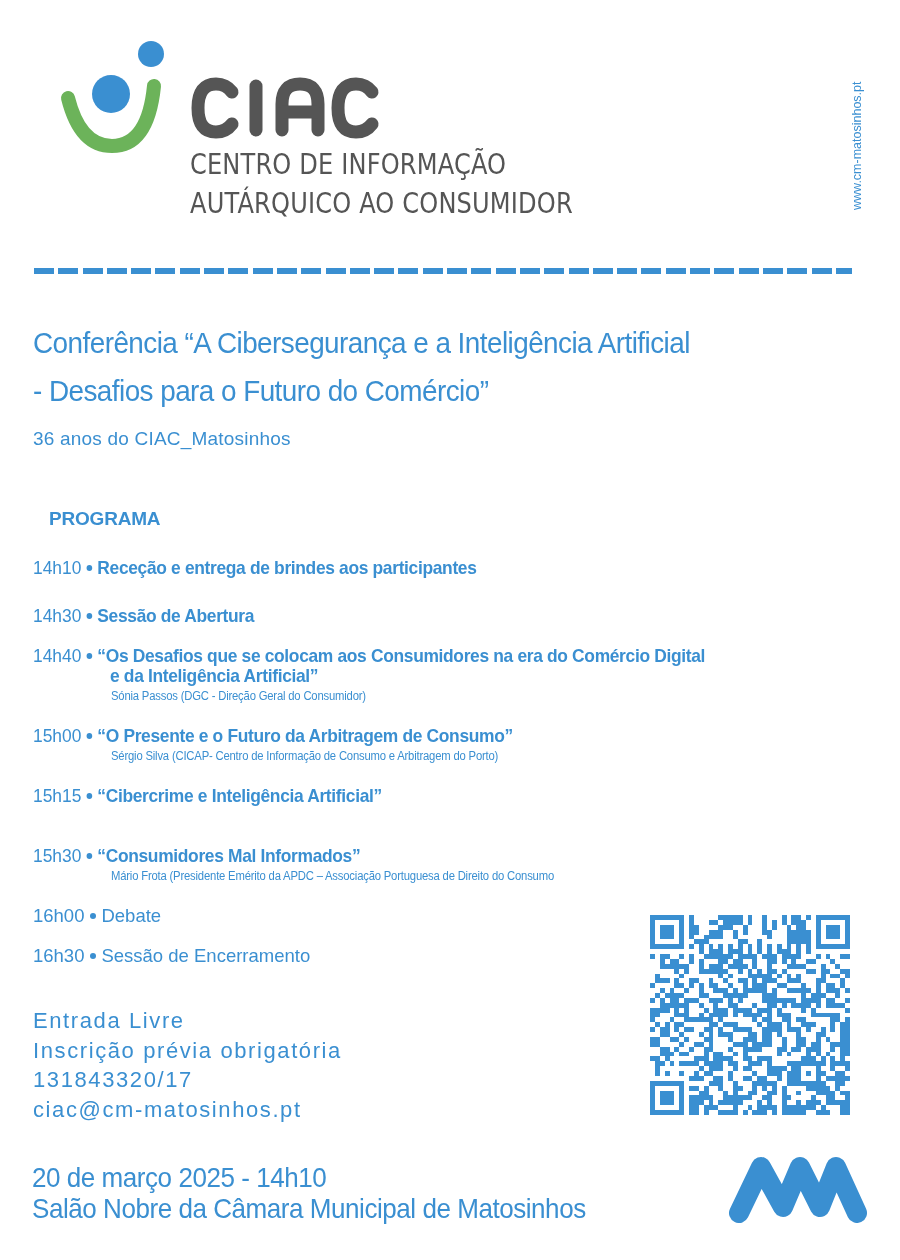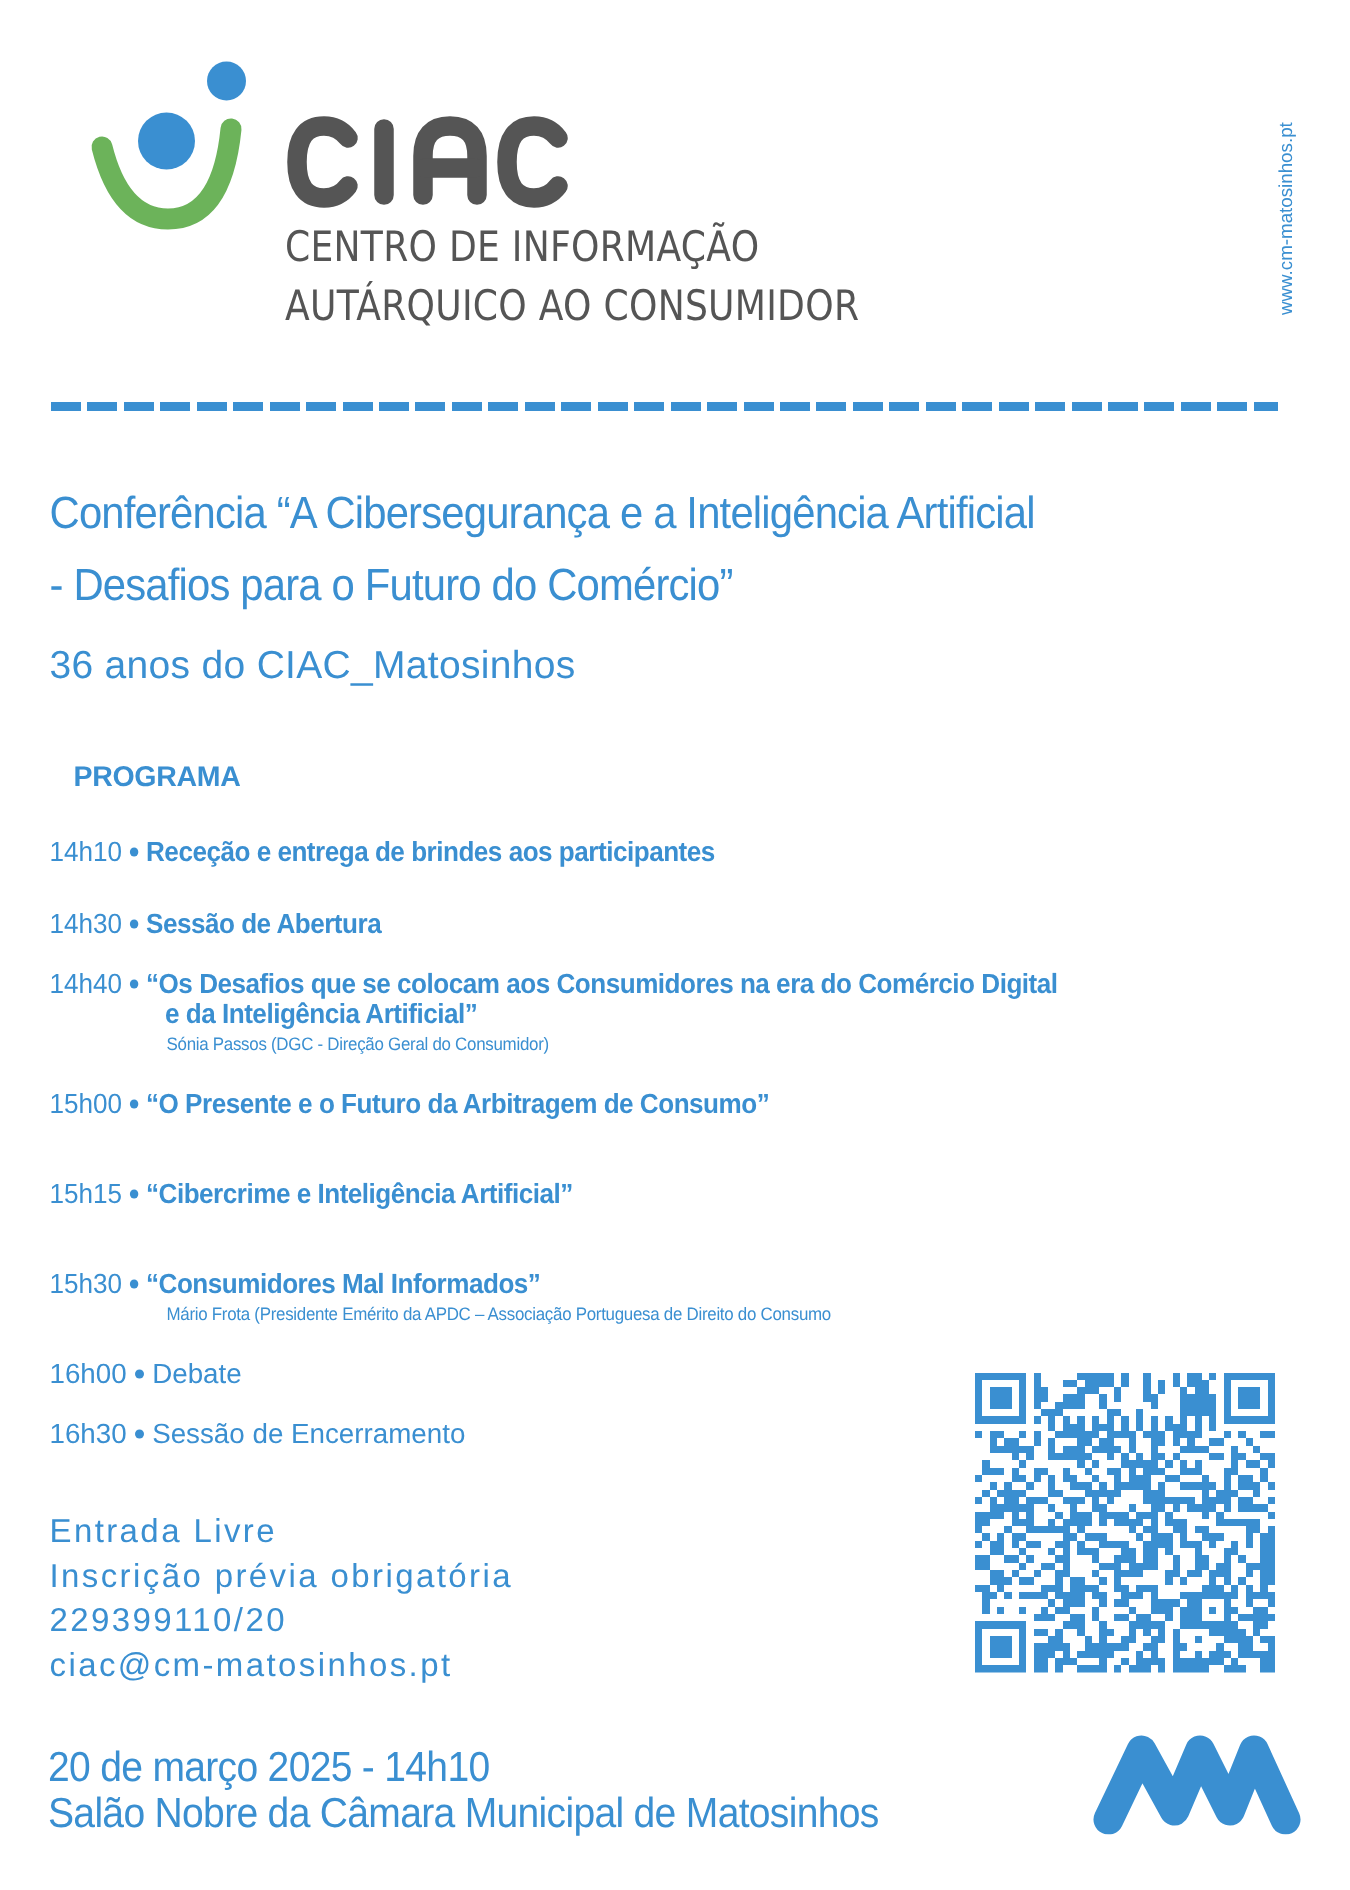--- a/index.html
+++ b/index.html
@@ -20,21 +20,21 @@
                   transform: translate(2px, 166px) rotate(-90deg); font-size: 12.5px; white-space: nowrap; color: #3a8fd1; }
 
   #divider { left: 34px; top: 268px; width: 818px; height: 6px;
              background: repeating-linear-gradient(90deg, #3a8fd1 0 20px, transparent 20px 24.3px); }
 
   
   .title { left: 33px; font-size: 30px; font-weight: normal; letter-spacing: -0.6px; white-space: nowrap;
            transform: scaleX(0.93); transform-origin: left top; line-height: 36px; }
   #title-1 { top: 325px; }
   #title-2 { top: 373px; }
-  #subtitle { left: 33px; top: 428px; font-size: 26px; white-space: nowrap; letter-spacing: 0.2px; }
+  #subtitle { left: 33px; top: 428px; font-size: 19px; white-space: nowrap; letter-spacing: 0.2px; }
 
   #programa { left: 33px; top: 508px; font-size: 19px; font-weight: bold; letter-spacing: -0.2px; margin-left: 16px; }
 
   .row { position: absolute; left: 33px; white-space: nowrap; font-size: 18.5px; line-height: 20px; }
   .row .time { font-weight: normal; }
   .row .dot { display: inline-block; width: 6px; height: 6px; border-radius: 50%; background: #3a8fd1;
               vertical-align: middle; margin: 0 5px 3px 6px; }
   .row .bold { font-weight: bold; letter-spacing: -0.35px; }
   .row .plain { font-weight: normal; }
   .row .cont { display: block; padding-left: 77px; font-weight: bold; letter-spacing: -0.35px; }
@@ -95,20 +95,21 @@
 </div>
 
 <div class="row" style="top:646px">
   <span class="cond"><span class="time">14h40</span><span class="dot"></span><span class="bold">“Os Desafios que se colocam aos Consumidores na era do Comércio Digital</span></span>
   <span class="cont"><span class="cond">e da Inteligência Artificial”</span></span>
   <span class="speaker"><span class="cond">Sónia Passos (DGC - Direção Geral do Consumidor)</span></span>
 </div>
 
 <div class="row" style="top:726px">
   <span class="cond"><span class="time">15h00</span><span class="dot"></span><span class="bold">“O Presente e o Futuro da Arbitragem de Consumo”</span></span>
+  <span class="speaker"><span class="cond">Sérgio Silva (CICAP- Centro de Informação de Consumo e Arbitragem do Porto)</span></span>
 </div>
 
 <div class="row" style="top:786px">
   <span class="cond"><span class="time">15h15</span><span class="dot"></span><span class="bold">“Cibercrime e Inteligência Artificial”</span></span>
 </div>
 
 <div class="row" style="top:846px">
   <span class="cond"><span class="time">15h30</span><span class="dot"></span><span class="bold">“Consumidores Mal Informados”</span></span>
   <span class="speaker"><span class="cond">Mário Frota (Presidente Emérito da APDC –  Associação Portuguesa de Direito do Consumo</span></span>
 </div>
@@ -117,21 +118,21 @@
   <span class="time">16h00</span><span class="dot"></span><span class="plain">Debate</span>
 </div>
 
 <div class="row" style="top:946px">
   <span class="time">16h30</span><span class="dot"></span><span class="plain">Sessão de Encerramento</span>
 </div>
 
 <div id="info" class="abs">
   <div>Entrada Livre</div>
   <div>Inscrição prévia obrigatória</div>
-  <div>229399110/20</div>
+  <div>131843320/17</div>
   <div>ciac@cm-matosinhos.pt</div>
 </div>
 
 <svg id="qr" class="abs" viewBox="0 0 41 41" shape-rendering="crispEdges">
     <path d="M0,0h7v7h-7zM1,1v5h5v-5zM2,2h3v3h-3zM34,0h7v7h-7zM35,1v5h5v-5zM36,2h3v3h-3zM0,34h7v7h-7zM1,35v5h5v-5zM2,36h3v3h-3zM30,30h5v5h-5zM31,31v3h3v-3zM32,32h1v1h-1zM8,0h1v1h-1zM14,0h1v1h-1zM15,0h1v1h-1zM16,0h1v1h-1zM17,0h1v1h-1zM18,0h1v1h-1zM20,0h1v1h-1zM23,0h1v1h-1zM27,0h1v1h-1zM29,0h1v1h-1zM30,0h1v1h-1zM32,0h1v1h-1zM8,1h1v1h-1zM12,1h1v1h-1zM13,1h1v1h-1zM15,1h1v1h-1zM16,1h1v1h-1zM17,1h1v1h-1zM18,1h1v1h-1zM20,1h1v1h-1zM23,1h1v1h-1zM25,1h1v1h-1zM27,1h1v1h-1zM29,1h1v1h-1zM30,1h1v1h-1zM31,1h1v1h-1zM8,2h1v1h-1zM9,2h1v1h-1zM14,2h1v1h-1zM15,2h1v1h-1zM16,2h1v1h-1zM19,2h1v1h-1zM23,2h1v1h-1zM25,2h1v1h-1zM28,2h1v1h-1zM30,2h1v1h-1zM31,2h1v1h-1zM8,3h1v1h-1zM9,3h1v1h-1zM12,3h1v1h-1zM13,3h1v1h-1zM14,3h1v1h-1zM17,3h1v1h-1zM19,3h1v1h-1zM23,3h1v1h-1zM24,3h1v1h-1zM28,3h1v1h-1zM29,3h1v1h-1zM30,3h1v1h-1zM31,3h1v1h-1zM32,3h1v1h-1zM8,4h1v1h-1zM11,4h1v1h-1zM12,4h1v1h-1zM13,4h1v1h-1zM14,4h1v1h-1zM17,4h1v1h-1zM24,4h1v1h-1zM28,4h1v1h-1zM29,4h1v1h-1zM30,4h1v1h-1zM31,4h1v1h-1zM32,4h1v1h-1zM9,5h1v1h-1zM10,5h1v1h-1zM11,5h1v1h-1zM18,5h1v1h-1zM19,5h1v1h-1zM22,5h1v1h-1zM28,5h1v1h-1zM29,5h1v1h-1zM30,5h1v1h-1zM31,5h1v1h-1zM32,5h1v1h-1zM8,6h1v1h-1zM10,6h1v1h-1zM12,6h1v1h-1zM14,6h1v1h-1zM16,6h1v1h-1zM18,6h1v1h-1zM20,6h1v1h-1zM22,6h1v1h-1zM24,6h1v1h-1zM26,6h1v1h-1zM28,6h1v1h-1zM30,6h1v1h-1zM32,6h1v1h-1zM10,7h1v1h-1zM12,7h1v1h-1zM13,7h1v1h-1zM14,7h1v1h-1zM16,7h1v1h-1zM17,7h1v1h-1zM18,7h1v1h-1zM20,7h1v1h-1zM22,7h1v1h-1zM24,7h1v1h-1zM26,7h1v1h-1zM27,7h1v1h-1zM28,7h1v1h-1zM30,7h1v1h-1zM32,7h1v1h-1zM0,8h1v1h-1zM2,8h1v1h-1zM3,8h1v1h-1zM6,8h1v1h-1zM8,8h1v1h-1zM11,8h1v1h-1zM12,8h1v1h-1zM13,8h1v1h-1zM14,8h1v1h-1zM15,8h1v1h-1zM16,8h1v1h-1zM18,8h1v1h-1zM19,8h1v1h-1zM20,8h1v1h-1zM21,8h1v1h-1zM23,8h1v1h-1zM24,8h1v1h-1zM25,8h1v1h-1zM27,8h1v1h-1zM28,8h1v1h-1zM29,8h1v1h-1zM30,8h1v1h-1zM34,8h1v1h-1zM36,8h1v1h-1zM39,8h1v1h-1zM40,8h1v1h-1zM2,9h1v1h-1zM4,9h1v1h-1zM5,9h1v1h-1zM8,9h1v1h-1zM10,9h1v1h-1zM14,9h1v1h-1zM15,9h1v1h-1zM17,9h1v1h-1zM18,9h1v1h-1zM21,9h1v1h-1zM24,9h1v1h-1zM25,9h1v1h-1zM27,9h1v1h-1zM29,9h1v1h-1zM32,9h1v1h-1zM33,9h1v1h-1zM37,9h1v1h-1zM2,10h1v1h-1zM3,10h1v1h-1zM4,10h1v1h-1zM5,10h1v1h-1zM6,10h1v1h-1zM7,10h1v1h-1zM10,10h1v1h-1zM12,10h1v1h-1zM13,10h1v1h-1zM14,10h1v1h-1zM16,10h1v1h-1zM17,10h1v1h-1zM18,10h1v1h-1zM19,10h1v1h-1zM21,10h1v1h-1zM24,10h1v1h-1zM28,10h1v1h-1zM29,10h1v1h-1zM30,10h1v1h-1zM31,10h1v1h-1zM35,10h1v1h-1zM38,10h1v1h-1zM5,11h1v1h-1zM7,11h1v1h-1zM10,11h1v1h-1zM11,11h1v1h-1zM12,11h1v1h-1zM13,11h1v1h-1zM14,11h1v1h-1zM15,11h1v1h-1zM18,11h1v1h-1zM20,11h1v1h-1zM22,11h1v1h-1zM24,11h1v1h-1zM25,11h1v1h-1zM27,11h1v1h-1zM32,11h1v1h-1zM33,11h1v1h-1zM35,11h1v1h-1zM36,11h1v1h-1zM39,11h1v1h-1zM40,11h1v1h-1zM1,12h1v1h-1zM6,12h1v1h-1zM14,12h1v1h-1zM16,12h1v1h-1zM20,12h1v1h-1zM21,12h1v1h-1zM22,12h1v1h-1zM23,12h1v1h-1zM24,12h1v1h-1zM26,12h1v1h-1zM28,12h1v1h-1zM30,12h1v1h-1zM35,12h1v1h-1zM37,12h1v1h-1zM38,12h1v1h-1zM40,12h1v1h-1zM1,13h1v1h-1zM2,13h1v1h-1zM3,13h1v1h-1zM5,13h1v1h-1zM8,13h1v1h-1zM9,13h1v1h-1zM12,13h1v1h-1zM15,13h1v1h-1zM18,13h1v1h-1zM19,13h1v1h-1zM21,13h1v1h-1zM23,13h1v1h-1zM24,13h1v1h-1zM25,13h1v1h-1zM28,13h1v1h-1zM29,13h1v1h-1zM30,13h1v1h-1zM34,13h1v1h-1zM35,13h1v1h-1zM39,13h1v1h-1zM0,14h1v1h-1zM5,14h1v1h-1zM6,14h1v1h-1zM8,14h1v1h-1zM10,14h1v1h-1zM12,14h1v1h-1zM13,14h1v1h-1zM16,14h1v1h-1zM19,14h1v1h-1zM21,14h1v1h-1zM22,14h1v1h-1zM23,14h1v1h-1zM26,14h1v1h-1zM27,14h1v1h-1zM31,14h1v1h-1zM34,14h1v1h-1zM36,14h1v1h-1zM37,14h1v1h-1zM39,14h1v1h-1zM2,15h1v1h-1zM4,15h1v1h-1zM7,15h1v1h-1zM10,15h1v1h-1zM13,15h1v1h-1zM14,15h1v1h-1zM15,15h1v1h-1zM17,15h1v1h-1zM19,15h1v1h-1zM20,15h1v1h-1zM21,15h1v1h-1zM22,15h1v1h-1zM23,15h1v1h-1zM25,15h1v1h-1zM28,15h1v1h-1zM29,15h1v1h-1zM30,15h1v1h-1zM31,15h1v1h-1zM32,15h1v1h-1zM34,15h1v1h-1zM36,15h1v1h-1zM37,15h1v1h-1zM38,15h1v1h-1zM40,15h1v1h-1zM1,16h1v1h-1zM3,16h1v1h-1zM4,16h1v1h-1zM5,16h1v1h-1zM6,16h1v1h-1zM10,16h1v1h-1zM11,16h1v1h-1zM15,16h1v1h-1zM16,16h1v1h-1zM17,16h1v1h-1zM18,16h1v1h-1zM19,16h1v1h-1zM23,16h1v1h-1zM24,16h1v1h-1zM25,16h1v1h-1zM31,16h1v1h-1zM33,16h1v1h-1zM34,16h1v1h-1zM35,16h1v1h-1zM38,16h1v1h-1zM0,17h1v1h-1zM2,17h1v1h-1zM4,17h1v1h-1zM5,17h1v1h-1zM7,17h1v1h-1zM8,17h1v1h-1zM9,17h1v1h-1zM12,17h1v1h-1zM13,17h1v1h-1zM14,17h1v1h-1zM16,17h1v1h-1zM18,17h1v1h-1zM23,17h1v1h-1zM24,17h1v1h-1zM25,17h1v1h-1zM26,17h1v1h-1zM27,17h1v1h-1zM28,17h1v1h-1zM29,17h1v1h-1zM31,17h1v1h-1zM32,17h1v1h-1zM33,17h1v1h-1zM34,17h1v1h-1zM36,17h1v1h-1zM37,17h1v1h-1zM40,17h1v1h-1zM2,18h1v1h-1zM3,18h1v1h-1zM4,18h1v1h-1zM5,18h1v1h-1zM6,18h1v1h-1zM7,18h1v1h-1zM10,18h1v1h-1zM13,18h1v1h-1zM16,18h1v1h-1zM17,18h1v1h-1zM21,18h1v1h-1zM24,18h1v1h-1zM25,18h1v1h-1zM27,18h1v1h-1zM29,18h1v1h-1zM30,18h1v1h-1zM31,18h1v1h-1zM32,18h1v1h-1zM34,18h1v1h-1zM36,18h1v1h-1zM37,18h1v1h-1zM38,18h1v1h-1zM39,18h1v1h-1zM0,19h1v1h-1zM1,19h1v1h-1zM2,19h1v1h-1zM3,19h1v1h-1zM5,19h1v1h-1zM7,19h1v1h-1zM11,19h1v1h-1zM13,19h1v1h-1zM14,19h1v1h-1zM15,19h1v1h-1zM17,19h1v1h-1zM18,19h1v1h-1zM19,19h1v1h-1zM20,19h1v1h-1zM22,19h1v1h-1zM23,19h1v1h-1zM24,19h1v1h-1zM26,19h1v1h-1zM31,19h1v1h-1zM33,19h1v1h-1zM40,19h1v1h-1zM0,20h1v1h-1zM1,20h1v1h-1zM5,20h1v1h-1zM6,20h1v1h-1zM7,20h1v1h-1zM10,20h1v1h-1zM12,20h1v1h-1zM13,20h1v1h-1zM14,20h1v1h-1zM15,20h1v1h-1zM17,20h1v1h-1zM19,20h1v1h-1zM20,20h1v1h-1zM21,20h1v1h-1zM22,20h1v1h-1zM24,20h1v1h-1zM26,20h1v1h-1zM27,20h1v1h-1zM28,20h1v1h-1zM33,20h1v1h-1zM34,20h1v1h-1zM35,20h1v1h-1zM36,20h1v1h-1zM37,20h1v1h-1zM38,20h1v1h-1zM0,21h1v1h-1zM4,21h1v1h-1zM7,21h1v1h-1zM8,21h1v1h-1zM9,21h1v1h-1zM10,21h1v1h-1zM11,21h1v1h-1zM12,21h1v1h-1zM14,21h1v1h-1zM21,21h1v1h-1zM23,21h1v1h-1zM24,21h1v1h-1zM27,21h1v1h-1zM28,21h1v1h-1zM30,21h1v1h-1zM31,21h1v1h-1zM37,21h1v1h-1zM38,21h1v1h-1zM40,21h1v1h-1zM1,22h1v1h-1zM3,22h1v1h-1zM5,22h1v1h-1zM6,22h1v1h-1zM12,22h1v1h-1zM13,22h1v1h-1zM15,22h1v1h-1zM16,22h1v1h-1zM17,22h1v1h-1zM22,22h1v1h-1zM24,22h1v1h-1zM25,22h1v1h-1zM26,22h1v1h-1zM28,22h1v1h-1zM31,22h1v1h-1zM32,22h1v1h-1zM33,22h1v1h-1zM37,22h1v1h-1zM39,22h1v1h-1zM40,22h1v1h-1zM0,23h1v1h-1zM2,23h1v1h-1zM3,23h1v1h-1zM5,23h1v1h-1zM7,23h1v1h-1zM8,23h1v1h-1zM11,23h1v1h-1zM12,23h1v1h-1zM14,23h1v1h-1zM17,23h1v1h-1zM18,23h1v1h-1zM19,23h1v1h-1zM20,23h1v1h-1zM23,23h1v1h-1zM24,23h1v1h-1zM25,23h1v1h-1zM26,23h1v1h-1zM28,23h1v1h-1zM29,23h1v1h-1zM30,23h1v1h-1zM32,23h1v1h-1zM35,23h1v1h-1zM37,23h1v1h-1zM39,23h1v1h-1zM40,23h1v1h-1zM2,24h1v1h-1zM3,24h1v1h-1zM6,24h1v1h-1zM10,24h1v1h-1zM12,24h1v1h-1zM14,24h1v1h-1zM15,24h1v1h-1zM16,24h1v1h-1zM20,24h1v1h-1zM21,24h1v1h-1zM23,24h1v1h-1zM24,24h1v1h-1zM26,24h1v1h-1zM30,24h1v1h-1zM34,24h1v1h-1zM35,24h1v1h-1zM39,24h1v1h-1zM40,24h1v1h-1zM0,25h1v1h-1zM1,25h1v1h-1zM4,25h1v1h-1zM5,25h1v1h-1zM7,25h1v1h-1zM11,25h1v1h-1zM12,25h1v1h-1zM16,25h1v1h-1zM19,25h1v1h-1zM20,25h1v1h-1zM21,25h1v1h-1zM23,25h1v1h-1zM24,25h1v1h-1zM27,25h1v1h-1zM30,25h1v1h-1zM31,25h1v1h-1zM34,25h1v1h-1zM36,25h1v1h-1zM39,25h1v1h-1zM40,25h1v1h-1zM0,26h1v1h-1zM1,26h1v1h-1zM6,26h1v1h-1zM9,26h1v1h-1zM10,26h1v1h-1zM12,26h1v1h-1zM17,26h1v1h-1zM18,26h1v1h-1zM19,26h1v1h-1zM21,26h1v1h-1zM22,26h1v1h-1zM23,26h1v1h-1zM24,26h1v1h-1zM27,26h1v1h-1zM30,26h1v1h-1zM31,26h1v1h-1zM33,26h1v1h-1zM34,26h1v1h-1zM37,26h1v1h-1zM38,26h1v1h-1zM39,26h1v1h-1zM40,26h1v1h-1zM2,27h1v1h-1zM3,27h1v1h-1zM5,27h1v1h-1zM8,27h1v1h-1zM11,27h1v1h-1zM12,27h1v1h-1zM16,27h1v1h-1zM19,27h1v1h-1zM20,27h1v1h-1zM21,27h1v1h-1zM22,27h1v1h-1zM26,27h1v1h-1zM27,27h1v1h-1zM29,27h1v1h-1zM30,27h1v1h-1zM32,27h1v1h-1zM33,27h1v1h-1zM34,27h1v1h-1zM37,27h1v1h-1zM39,27h1v1h-1zM40,27h1v1h-1zM2,28h1v1h-1zM3,28h1v1h-1zM4,28h1v1h-1zM6,28h1v1h-1zM7,28h1v1h-1zM11,28h1v1h-1zM13,28h1v1h-1zM14,28h1v1h-1zM17,28h1v1h-1zM19,28h1v1h-1zM26,28h1v1h-1zM28,28h1v1h-1zM32,28h1v1h-1zM34,28h1v1h-1zM36,28h1v1h-1zM39,28h1v1h-1zM40,28h1v1h-1zM0,29h1v1h-1zM1,29h1v1h-1zM3,29h1v1h-1zM9,29h1v1h-1zM10,29h1v1h-1zM11,29h1v1h-1zM13,29h1v1h-1zM14,29h1v1h-1zM15,29h1v1h-1zM16,29h1v1h-1zM19,29h1v1h-1zM20,29h1v1h-1zM22,29h1v1h-1zM23,29h1v1h-1zM24,29h1v1h-1zM31,29h1v1h-1zM32,29h1v1h-1zM33,29h1v1h-1zM35,29h1v1h-1zM37,29h1v1h-1zM39,29h1v1h-1zM1,30h1v1h-1zM2,30h1v1h-1zM4,30h1v1h-1zM6,30h1v1h-1zM7,30h1v1h-1zM8,30h1v1h-1zM9,30h1v1h-1zM11,30h1v1h-1zM12,30h1v1h-1zM13,30h1v1h-1zM14,30h1v1h-1zM16,30h1v1h-1zM17,30h1v1h-1zM20,30h1v1h-1zM21,30h1v1h-1zM22,30h1v1h-1zM24,30h1v1h-1zM28,30h1v1h-1zM29,30h1v1h-1zM35,30h1v1h-1zM37,30h1v1h-1zM38,30h1v1h-1zM39,30h1v1h-1zM40,30h1v1h-1zM1,31h1v1h-1zM10,31h1v1h-1zM12,31h1v1h-1zM13,31h1v1h-1zM14,31h1v1h-1zM17,31h1v1h-1zM19,31h1v1h-1zM20,31h1v1h-1zM24,31h1v1h-1zM25,31h1v1h-1zM26,31h1v1h-1zM27,31h1v1h-1zM29,31h1v1h-1zM37,31h1v1h-1zM40,31h1v1h-1zM1,32h1v1h-1zM3,32h1v1h-1zM6,32h1v1h-1zM9,32h1v1h-1zM11,32h1v1h-1zM12,32h1v1h-1zM16,32h1v1h-1zM21,32h1v1h-1zM24,32h1v1h-1zM25,32h1v1h-1zM26,32h1v1h-1zM28,32h1v1h-1zM29,32h1v1h-1zM35,32h1v1h-1zM38,32h1v1h-1zM39,32h1v1h-1zM8,33h1v1h-1zM9,33h1v1h-1zM10,33h1v1h-1zM13,33h1v1h-1zM14,33h1v1h-1zM16,33h1v1h-1zM19,33h1v1h-1zM20,33h1v1h-1zM22,33h1v1h-1zM23,33h1v1h-1zM26,33h1v1h-1zM28,33h1v1h-1zM29,33h1v1h-1zM36,33h1v1h-1zM37,33h1v1h-1zM38,33h1v1h-1zM39,33h1v1h-1zM40,33h1v1h-1zM12,34h1v1h-1zM13,34h1v1h-1zM14,34h1v1h-1zM17,34h1v1h-1zM21,34h1v1h-1zM22,34h1v1h-1zM23,34h1v1h-1zM24,34h1v1h-1zM25,34h1v1h-1zM28,34h1v1h-1zM29,34h1v1h-1zM35,34h1v1h-1zM38,34h1v1h-1zM39,34h1v1h-1zM8,35h1v1h-1zM9,35h1v1h-1zM11,35h1v1h-1zM14,35h1v1h-1zM17,35h1v1h-1zM18,35h1v1h-1zM21,35h1v1h-1zM23,35h1v1h-1zM25,35h1v1h-1zM27,35h1v1h-1zM32,35h1v1h-1zM33,35h1v1h-1zM34,35h1v1h-1zM35,35h1v1h-1zM36,35h1v1h-1zM38,35h1v1h-1zM10,36h1v1h-1zM11,36h1v1h-1zM15,36h1v1h-1zM17,36h1v1h-1zM20,36h1v1h-1zM21,36h1v1h-1zM24,36h1v1h-1zM25,36h1v1h-1zM27,36h1v1h-1zM30,36h1v1h-1zM34,36h1v1h-1zM35,36h1v1h-1zM36,36h1v1h-1zM37,36h1v1h-1zM39,36h1v1h-1zM40,36h1v1h-1zM8,37h1v1h-1zM9,37h1v1h-1zM10,37h1v1h-1zM11,37h1v1h-1zM12,37h1v1h-1zM15,37h1v1h-1zM16,37h1v1h-1zM17,37h1v1h-1zM18,37h1v1h-1zM19,37h1v1h-1zM20,37h1v1h-1zM23,37h1v1h-1zM24,37h1v1h-1zM27,37h1v1h-1zM28,37h1v1h-1zM33,37h1v1h-1zM36,37h1v1h-1zM37,37h1v1h-1zM40,37h1v1h-1zM8,38h1v1h-1zM9,38h1v1h-1zM10,38h1v1h-1zM12,38h1v1h-1zM14,38h1v1h-1zM15,38h1v1h-1zM16,38h1v1h-1zM17,38h1v1h-1zM18,38h1v1h-1zM22,38h1v1h-1zM24,38h1v1h-1zM27,38h1v1h-1zM30,38h1v1h-1zM32,38h1v1h-1zM33,38h1v1h-1zM34,38h1v1h-1zM36,38h1v1h-1zM37,38h1v1h-1zM38,38h1v1h-1zM39,38h1v1h-1zM40,38h1v1h-1zM8,39h1v1h-1zM9,39h1v1h-1zM11,39h1v1h-1zM12,39h1v1h-1zM13,39h1v1h-1zM17,39h1v1h-1zM20,39h1v1h-1zM22,39h1v1h-1zM23,39h1v1h-1zM24,39h1v1h-1zM25,39h1v1h-1zM27,39h1v1h-1zM28,39h1v1h-1zM29,39h1v1h-1zM30,39h1v1h-1zM31,39h1v1h-1zM32,39h1v1h-1zM33,39h1v1h-1zM35,39h1v1h-1zM39,39h1v1h-1zM40,39h1v1h-1zM8,40h1v1h-1zM9,40h1v1h-1zM11,40h1v1h-1zM14,40h1v1h-1zM15,40h1v1h-1zM16,40h1v1h-1zM17,40h1v1h-1zM19,40h1v1h-1zM21,40h1v1h-1zM22,40h1v1h-1zM23,40h1v1h-1zM25,40h1v1h-1zM27,40h1v1h-1zM28,40h1v1h-1zM29,40h1v1h-1zM30,40h1v1h-1zM31,40h1v1h-1zM34,40h1v1h-1zM35,40h1v1h-1zM36,40h1v1h-1zM39,40h1v1h-1zM40,40h1v1h-1z" fill="#3a8fd1" fill-rule="evenodd"></path>
   </svg>
 
 <div id="date-line" class="abs footer-line">20 de março 2025 - 14h10</div>
 <div id="venue-line" class="abs footer-line">Salão Nobre da Câmara Municipal de Matosinhos</div>
 

